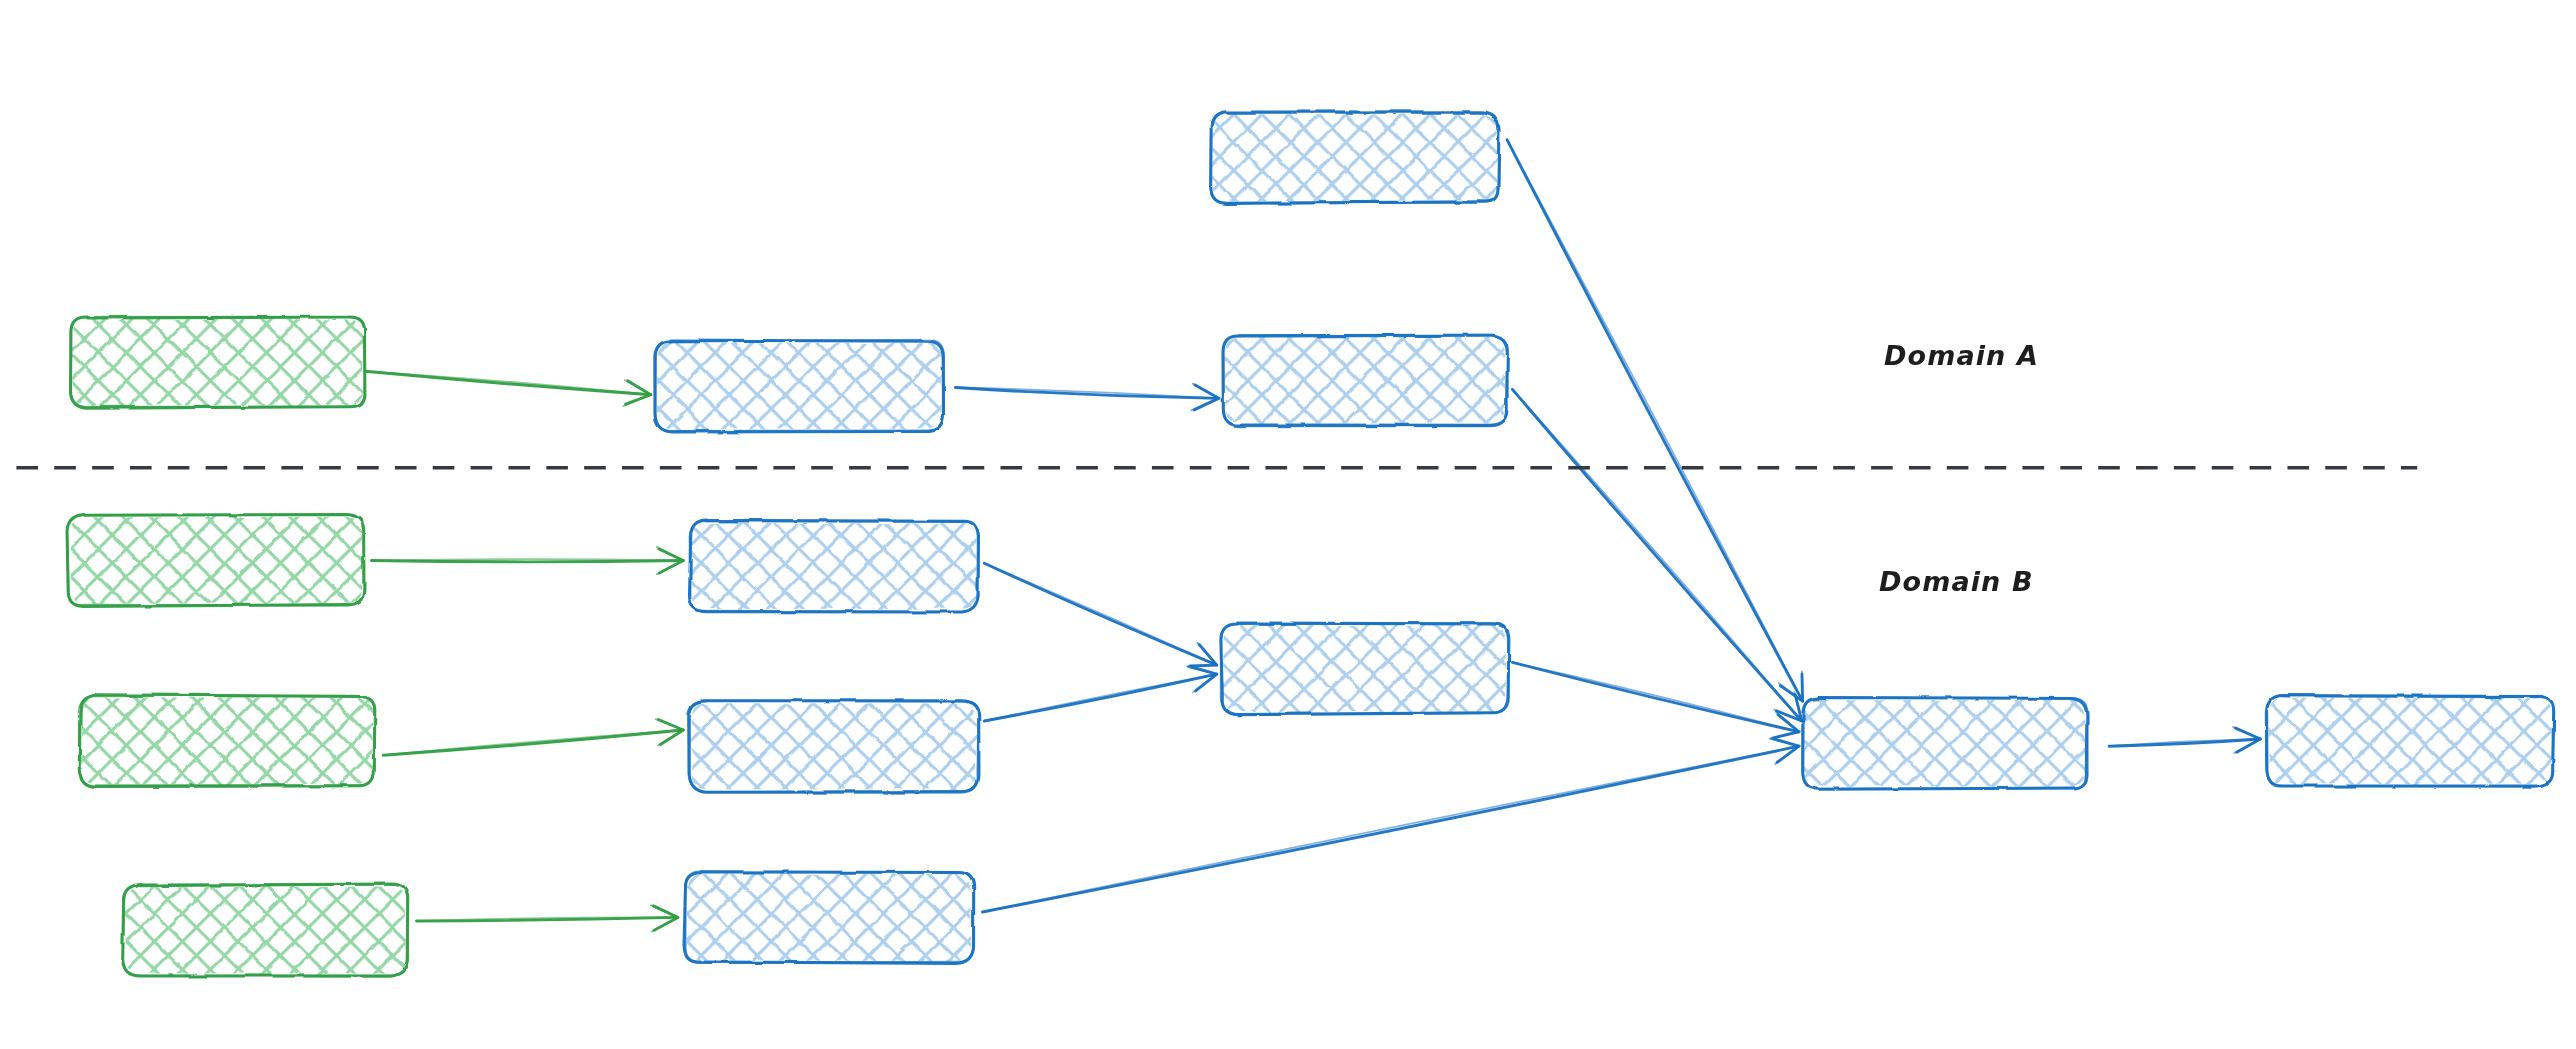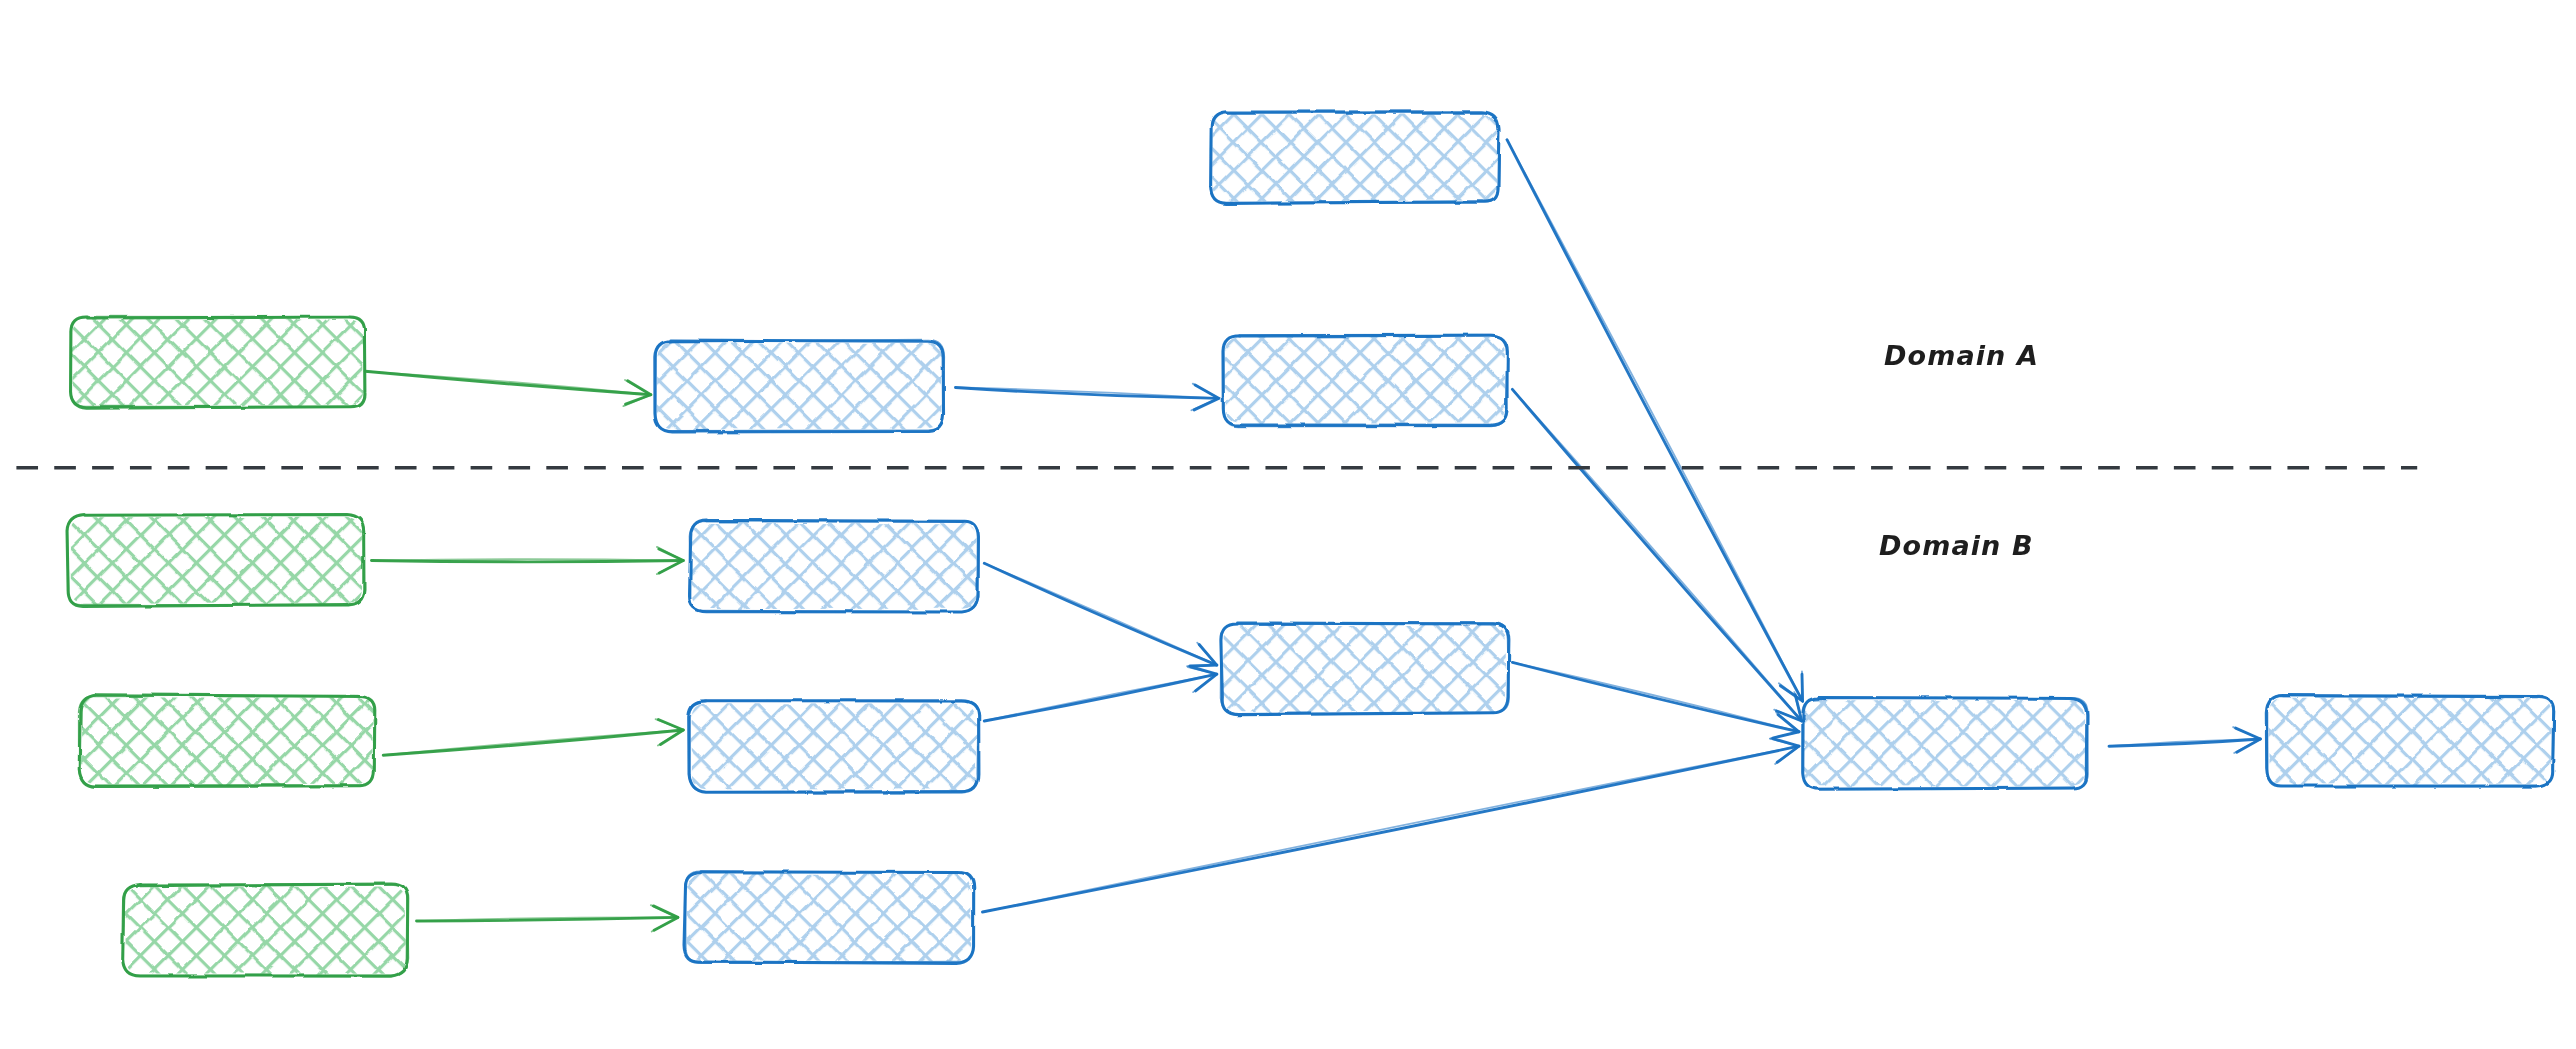--- a/index.html
+++ b/index.html
@@ -207,16 +207,16 @@
           <path d="M 2533.3484196670115 772.6091538437685 L 2815.2192181593828 772.1304863935944 Q 2832.9128254895622 770.9848572731879 2834.01698587044 789.6409387592416 L 2832.302475166555 855.0689280282096 Q 2833.171139813108 871.2865286829353 2814.698876548232 872.6850891122059 L 2533.134101868297 872.1632110602051 Q 2514.5884567264416 872.0457031255801 2515.781654358833 854.2745574958038 L 2515.690843201564 789.858953857915 Q 2515.216609192554 772.6627594002815 2532.420475769332 771.492028808916 Z" fill="none" stroke="#1971c2" stroke-width="2.2" stroke-linecap="round" stroke-linejoin="round" opacity="0.65" filter="url(#rough-wobble)"></path>
         </g>
       </g>
     <g id="divider-layer">
         <line x1="18" y1="519" x2="2682" y2="519" stroke="#343a40" stroke-width="4" stroke-dasharray="24 18" stroke-linecap="butt"></line>
       </g>
   </svg>
 
   <div class="domain-label" style="left:1884px; top:340px;">Domain A</div>
 
-  <div class="domain-label" style="left:1879px; top:530px;">Domain B</div>
+  <div class="domain-label" style="left:1879px; top:566px;">Domain B</div>
 
 </div>
 
 
 </body></html>

